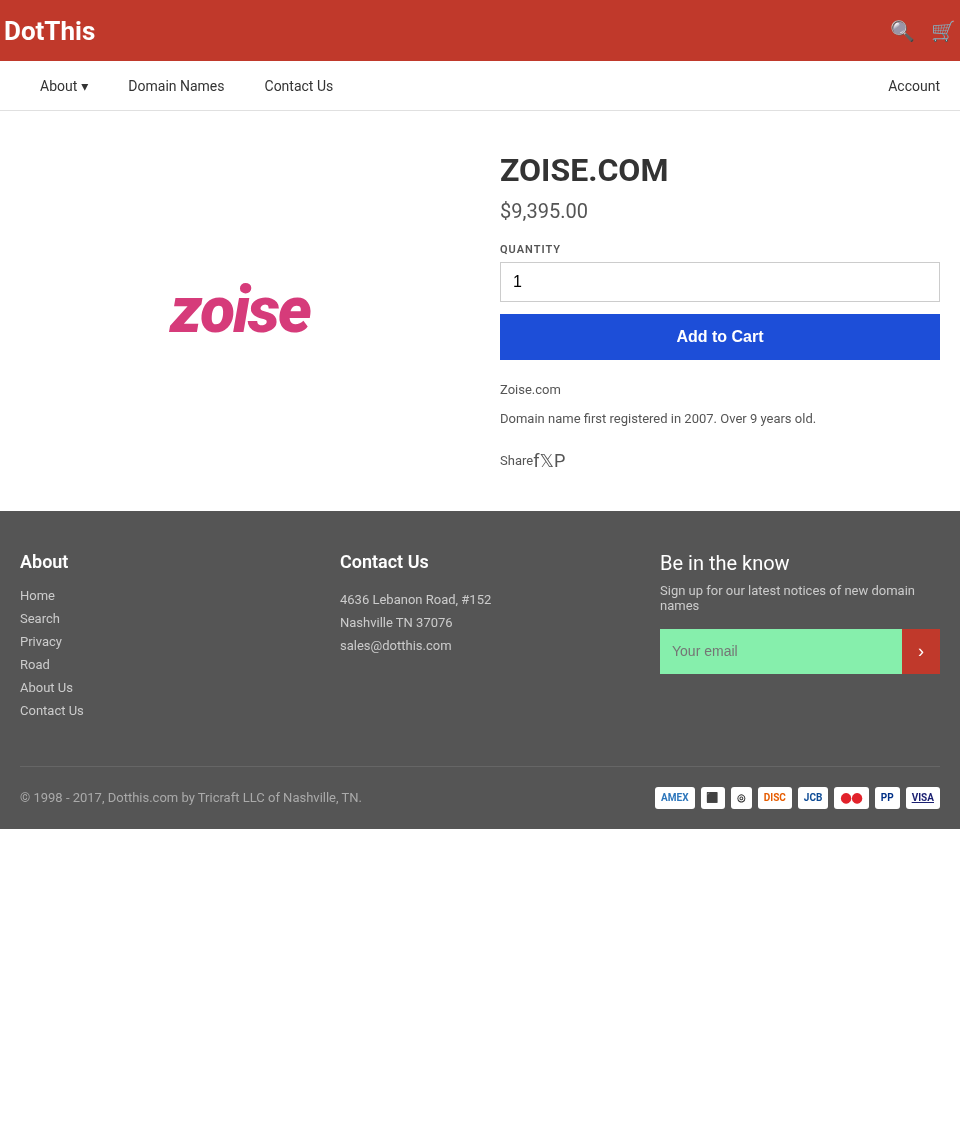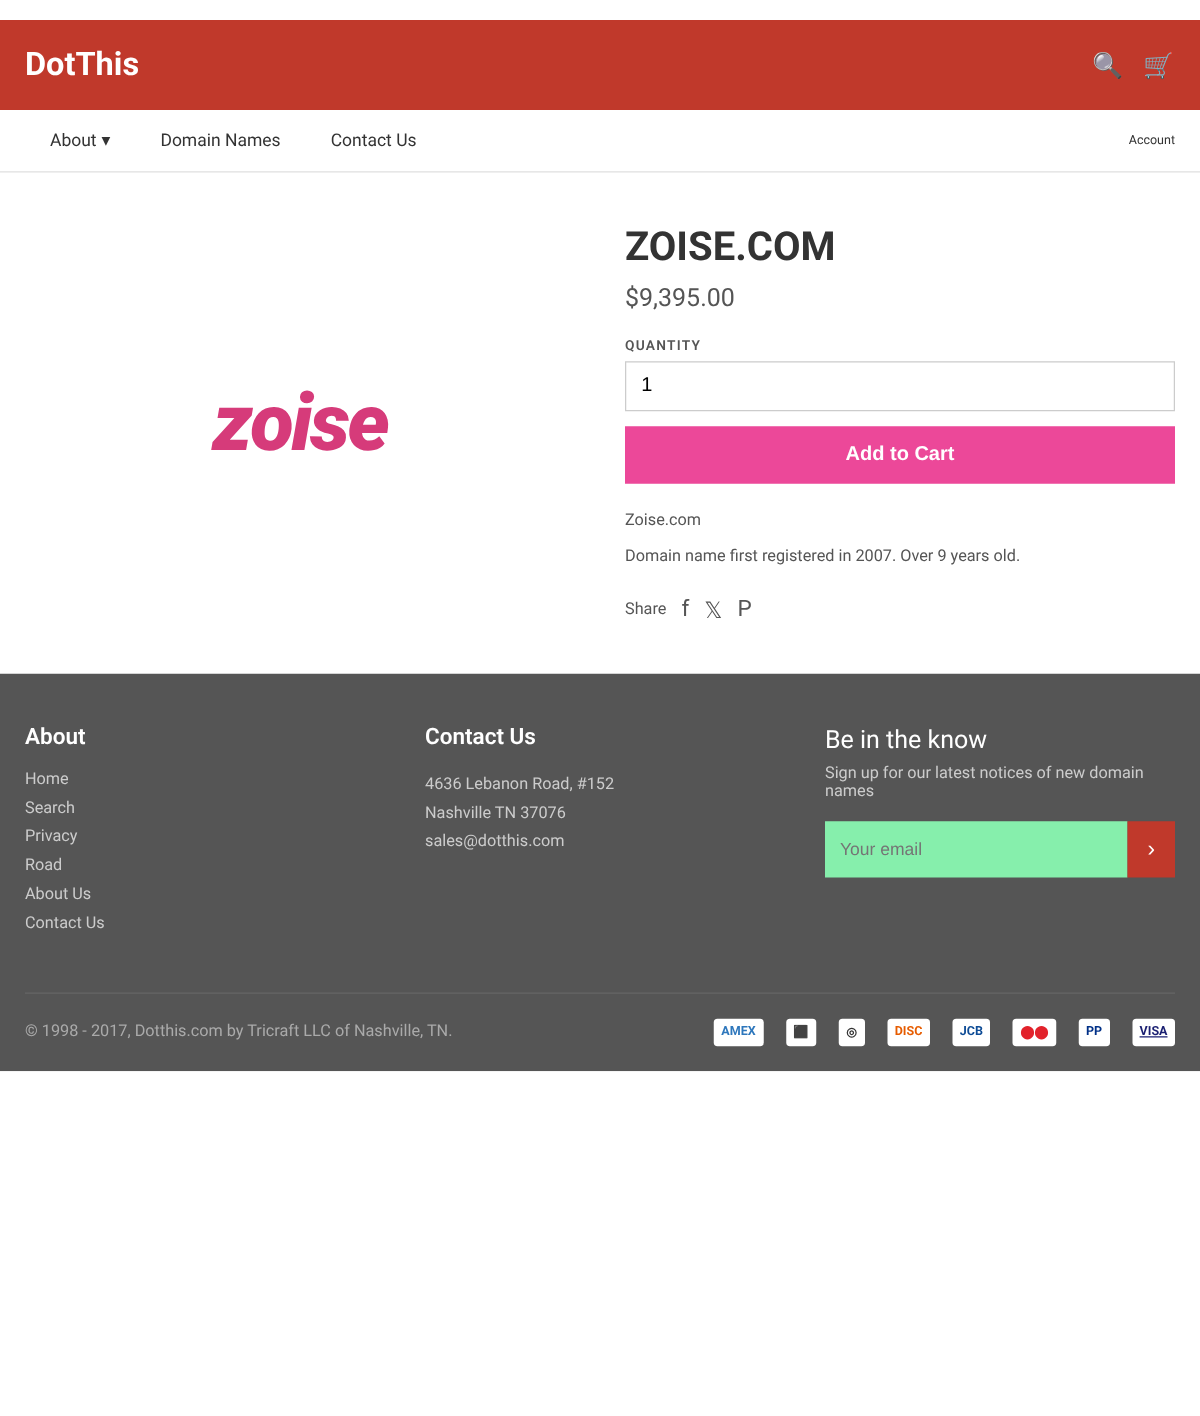--- a/index.html
+++ b/index.html
@@ -4,23 +4,22 @@
   <style>
     * { margin: 0; padding: 0; box-sizing: border-box; }
     body { font-family: -apple-system, BlinkMacSystemFont, 'Segoe UI', Roboto, sans-serif; background: #fff; color: #333; }
 
     
     .header-top {
       background: #c0392b;
       display: flex;
       align-items: center;
       justify-content: space-between;
-      padding: 0 20px;
-      height: 72px;
-      margin-top: 16px;
+      padding: 0 4px;
+      height: 61px;
     }
     .logo {
       color: #fff;
       font-size: 26px;
       font-weight: bold;
       text-decoration: none;
     }
     .header-icons {
       display: flex;
       align-items: center;
@@ -54,21 +53,21 @@
     .nav-item {
       padding: 14px 20px;
       font-size: 14px;
       color: #333;
       cursor: pointer;
       text-decoration: none;
       display: flex;
       align-items: center;
       gap: 4px;
     }
-    .nav-right { font-size: 10px; color: #333; cursor: pointer; }
+    .nav-right { font-size: 14px; color: #333; cursor: pointer; }
 
     
     .main-content {
       max-width: 960px;
       margin: 0 auto;
       padding: 40px 20px;
       display: flex;
       gap: 40px;
     }
     .product-image-container {
@@ -113,39 +112,38 @@
     .quantity-input {
       width: 100%;
       border: 1px solid #ccc;
       padding: 10px 12px;
       font-size: 16px;
       margin-bottom: 12px;
       outline: none;
     }
     .add-to-cart-btn {
       width: 100%;
-      background: #ec4899;
+      background: #1d4ed8;
       color: #fff;
       border: none;
       padding: 14px;
       font-size: 16px;
       cursor: pointer;
       font-weight: 600;
       margin-bottom: 20px;
     }
     .product-desc {
       font-size: 13px;
       color: #555;
       line-height: 1.6;
       margin-bottom: 8px;
     }
     .share-row {
       display: flex;
       align-items: center;
-      gap: 12px;
       margin-top: 20px;
     }
     .share-label {
       font-size: 13px;
       color: #555;
     }
     .share-icon {
       font-size: 18px;
       color: #555;
       cursor: pointer;
@@ -224,21 +222,21 @@
       display: flex;
       justify-content: space-between;
       align-items: center;
     }
     .footer-copy {
       font-size: 13px;
       color: #aaa;
     }
     .payment-icons {
       display: flex;
-      gap: 18px;
+      gap: 6px;
       align-items: center;
     }
     .payment-icon {
       background: #fff;
       border-radius: 3px;
       padding: 2px 6px;
       font-size: 10px;
       font-weight: bold;
       color: #333;
       height: 22px;

